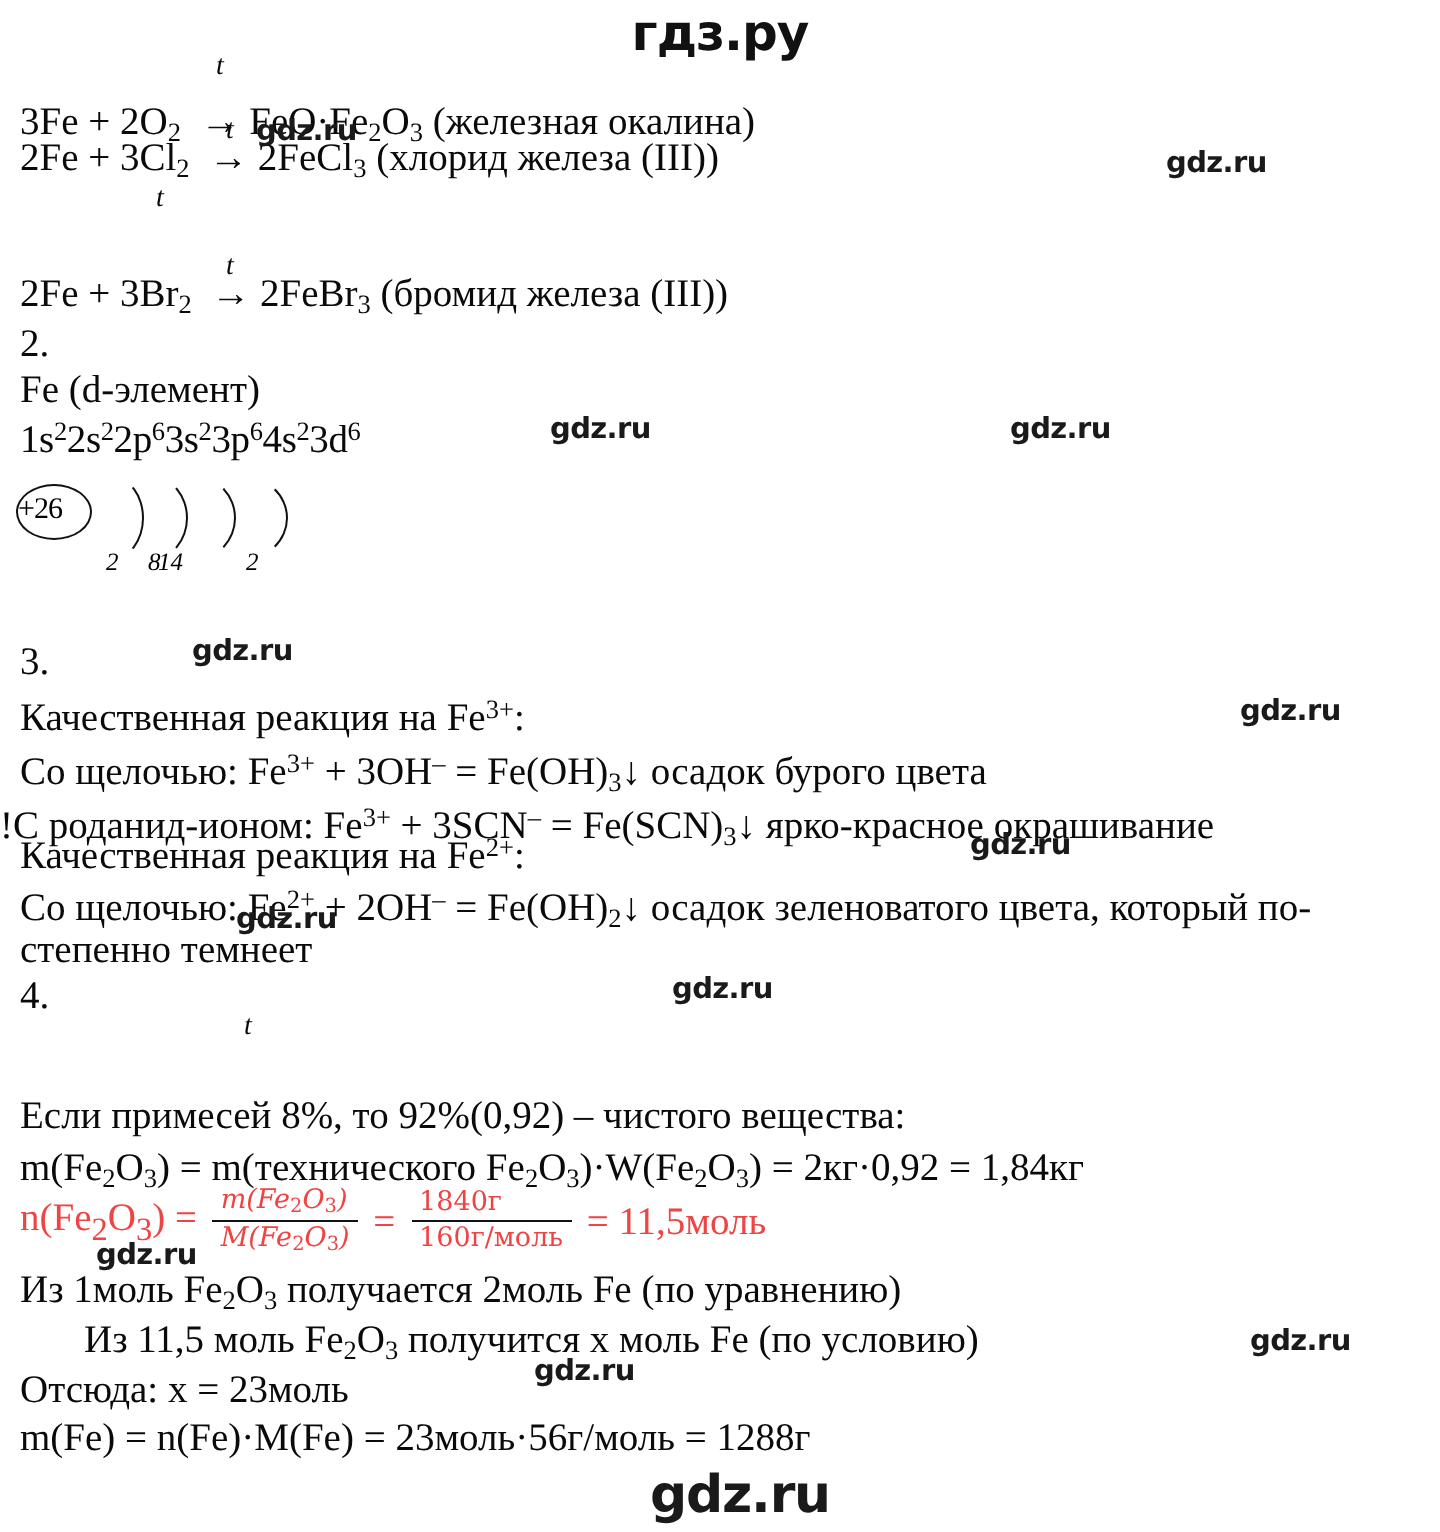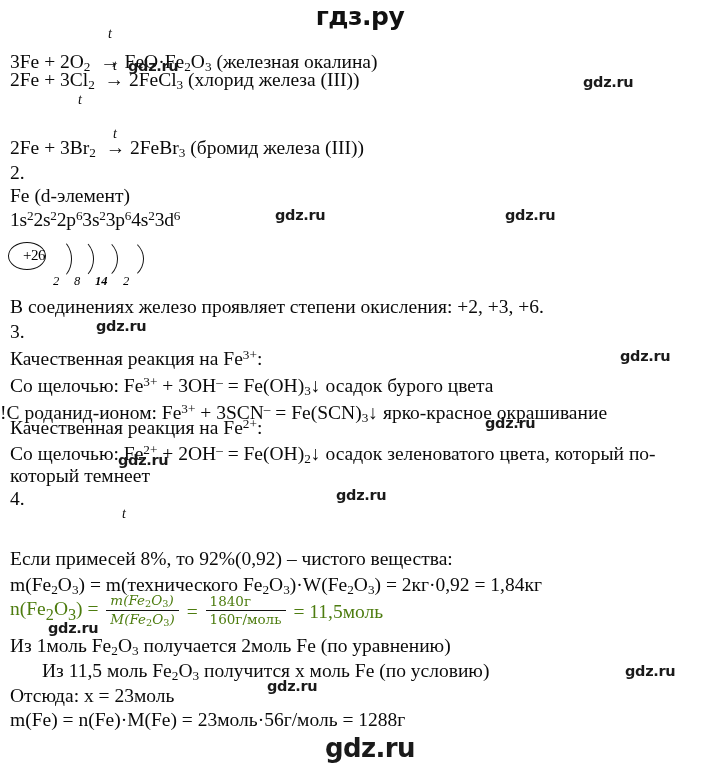--- a/index.html
+++ b/index.html
@@ -86,21 +86,21 @@
   }
   .nucleus {
     position: absolute;
     left: 0;
     top: 4px;
     width: 36px;
     height: 26px;
     border: 1.6px solid #111;
     border-radius: 50%;
     font-size: 15px;
-    text-align: right;
+    text-align: left;
     line-height: 25px;
     letter-spacing: -0.5px;
   }
   .shell {
     position: absolute;
     border: 1.6px solid #111;
     border-radius: 50%;
     border-top-color: transparent;
     border-bottom-color: transparent;
     border-left-color: transparent;
@@ -112,21 +112,21 @@
     font-size: 12.5px;
     top: 36px;
     font-style: italic;
   }
 
   
   .fracline {
     position: absolute;
     white-space: nowrap;
     font-size: 19.5px;
-    color: #4d7c0f;
+    color: #ef4444;
   }
   .frac {
     display: inline-block;
     vertical-align: middle;
     text-align: left;
     font-size: 13.5px;
     line-height: 1.15;
     font-family: "DejaVu Serif", "Liberation Serif", serif;
     margin: 0 3px;
     position: relative;
@@ -187,45 +187,44 @@
   </div>
 
   <div class="atom">
     <div class="nucleus">+26</div>
     <div class="shell" style="left:32px; width:30px;"></div>
     <div class="shell" style="left:50px; width:34px;"></div>
     <div class="shell" style="left:70px; width:38px;"></div>
     <div class="shell" style="left:92px; width:42px;"></div>
     <div class="shell-num" style="left:45px;">2</div>
     <div class="shell-num" style="left:66px;">8</div>
-    <div class="shell-num" style="left:87px;font-weight:bold;">14</div>
+    <div class="shell-num" style="left:71px;">14</div>
     <div class="shell-num" style="left:115px;">2</div>
   </div>
 
-  <div class="line" style="left:10px; top:297px;">В соединениях железо проявляет степени окисления: +2, +3, +6.</div>
 
   <div class="line" style="left:10px; top:322px;">3.</div>
 
   <div class="line" style="left:10px; top:348px;">
     Качественная реакция на Fe<sup>3+</sup>:
   </div>
   <div class="line" style="left:10px; top:375px;">
     Со щелочью: Fe<sup>3+</sup> + 3OH<sup>–</sup> = Fe(OH)<sub>3</sub>↓ осадок бурого цвета
   </div>
   <div class="line" style="left:0; top:402px;">
     !С роданид-ионом: Fe<sup>3+</sup> + 3SCN<sup>–</sup> = Fe(SCN)<sub>3</sub>↓ ярко-красное окрашивание
   </div>
 
   <div class="line" style="left:10px; top:417px;">
     Качественная реакция на Fe<sup>2+</sup>:
   </div>
   <div class="line" style="left:10px; top:443px;">
     Со щелочью: Fe<sup>2+</sup> + 2OH<sup>–</sup> = Fe(OH)<sub>2</sub>↓ осадок зеленоватого цвета, который по-
   </div>
-  <div class="line" style="left:10px; top:466px;">который темнеет</div>
+  <div class="line" style="left:10px; top:466px;">степенно темнеет</div>
 
   <div class="line" style="left:10px; top:489px;">4.</div>
 
   <div class="tmark" style="left:122px; top:506px;">t</div>
 
   <div class="line" style="left:10px; top:549px;">Если примесей 8%, то 92%(0,92) – чистого вещества:</div>
 
   <div class="line" style="left:10px; top:575px;">
     m(Fe<sub>2</sub>O<sub>3</sub>) = m(технического Fe<sub>2</sub>O<sub>3</sub>)·W(Fe<sub>2</sub>O<sub>3</sub>) = 2кг·0,92 = 1,84кг
   </div>

